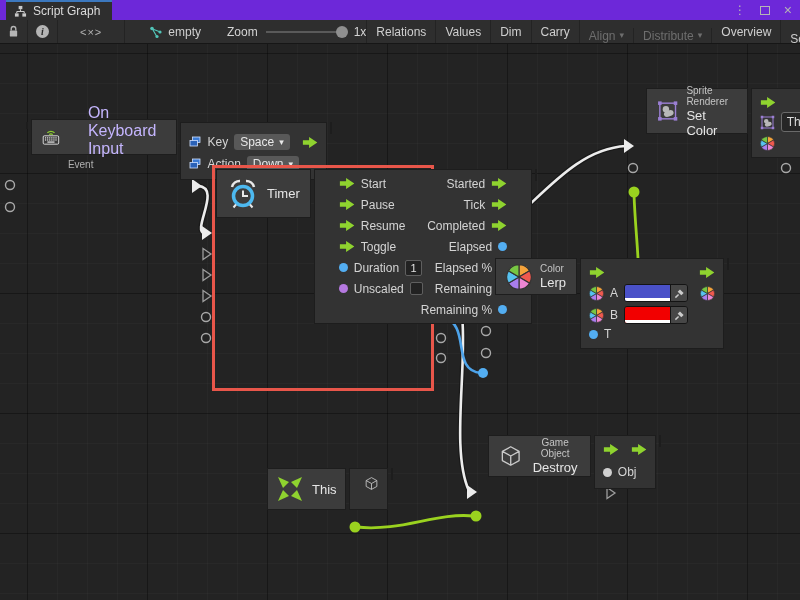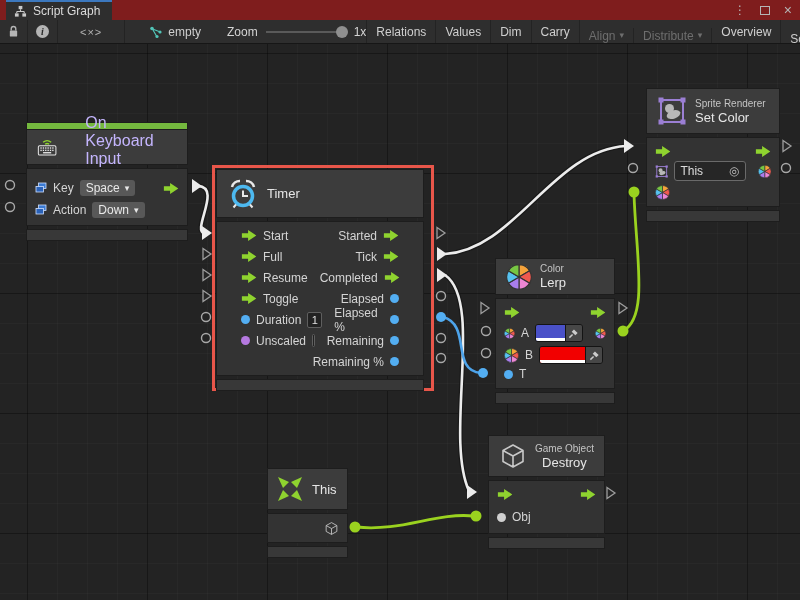--- a/index.html
+++ b/index.html
@@ -1,20 +1,20 @@
 <!DOCTYPE html>
 <html><head>
 <meta charset="utf-8">
 <style>
   * { margin:0; padding:0; box-sizing:border-box; }
   html,body { width:800px; height:600px; overflow:hidden; }
   body { font-family:"Liberation Sans", sans-serif; background:#181818; color:#d4d4d4; font-size:12px; }
 
   
-  .tabbar { height:20px; background:#7f1d1d; display:flex; align-items:stretch; position:relative; }
+  .tabbar { height:20px; background:#6d28d9; display:flex; align-items:stretch; position:relative; }
   .tab { margin-left:6px; padding:0 12px 0 8px; background:#2e2e2e; border-top:2px solid #3c78be;
          display:flex; align-items:center; gap:6px; color:#dcdcdc; }
   .win-controls { position:absolute; right:8px; top:0; height:20px; display:flex; align-items:center; gap:14px; color:#b5b5b5; }
   .win-controls .kebab { font-size:12px; letter-spacing:0; }
   .win-maxbox { width:10px; height:9px; border:1.5px solid #b5b5b5; display:inline-block; }
   .win-close { font-size:14px; line-height:1; }
 
   
   .toolbar { height:24px; background:#2e2e2e; border-bottom:1px solid #161616; display:flex; align-items:stretch; }
   .tbtn { display:flex; align-items:center; justify-content:center; gap:4px; padding:0 9px;
@@ -41,21 +41,21 @@
       linear-gradient(90deg, rgba(0,0,0,0.42) 1px, transparent 1px),
       linear-gradient(rgba(255,255,255,0.022) 1px, transparent 1px),
       linear-gradient(90deg, rgba(255,255,255,0.022) 1px, transparent 1px);
     background-size:120px 120px,120px 120px,30px 30px,30px 30px;
     background-position:27px 9px,27px 9px,27px 9px,27px 9px; }
 
   svg.wires { position:absolute; left:0; top:0; pointer-events:none; }
   svg.wires [data-interactable="true"]{ pointer-events:auto; }
 
   
-  .node { position:absolute; display:flex; flex-direction:column; gap:3px; }
+  .node { position:absolute; display:flex; flex-direction:row; gap:3px; }
   .nhead { background:#3c3c3c; border:1px solid #1d1d1d; display:flex; align-items:center; gap:8px; padding:0 10px; }
   .nbody { background:#333333; border:1px solid #1d1d1d; }
   .nfoot { background:#383838; border:1px solid #1d1d1d; height:12px; }
   .ntitle { font-size:16px; color:#c4b5fd;margin-left:20px; }
   .ntitle-big { font-size:13px; color:#e6e6e6; }
   .nsub { font-size:10px; color:#b0b0b0; margin-top:1px; }
   .ncat  { font-size:10px; color:#c4c4c4; margin-bottom:1px; }
   .hcol { display:flex; flex-direction:column; justify-content:center; }
 
   .row { display:flex; align-items:center; gap:6px; padding:0 8px; }
@@ -315,21 +315,21 @@
           <span class="spacer"></span>
           <span class="plabel" data-interactable="false">Started</span>
           <svg class="arrow-green" width="16" height="11" viewBox="0 0 16 12" data-interactable="false">
               <use href="#sym-flowarrow"></use>
             </svg>
         </div>
         <div class="row" style="height:21px;">
           <svg class="arrow-green" width="16" height="11" viewBox="0 0 16 12" data-interactable="false">
               <use href="#sym-flowarrow"></use>
             </svg>
-          <span class="plabel" data-interactable="false">Full</span>
+          <span class="plabel" data-interactable="false">Pause</span>
           <span class="spacer"></span>
           <span class="plabel" data-interactable="false">Tick</span>
           <svg class="arrow-green" width="16" height="11" viewBox="0 0 16 12" data-interactable="false">
               <use href="#sym-flowarrow"></use>
             </svg>
         </div>
         <div class="row" style="height:21px;">
           <svg class="arrow-green" width="16" height="11" viewBox="0 0 16 12" data-interactable="false">
               <use href="#sym-flowarrow"></use>
             </svg>

